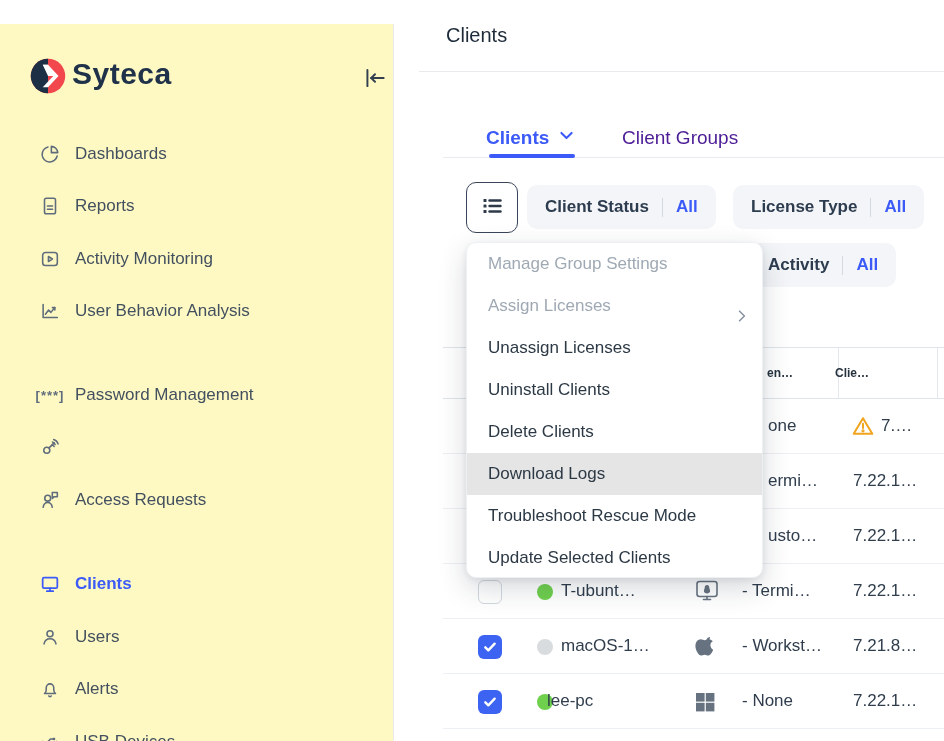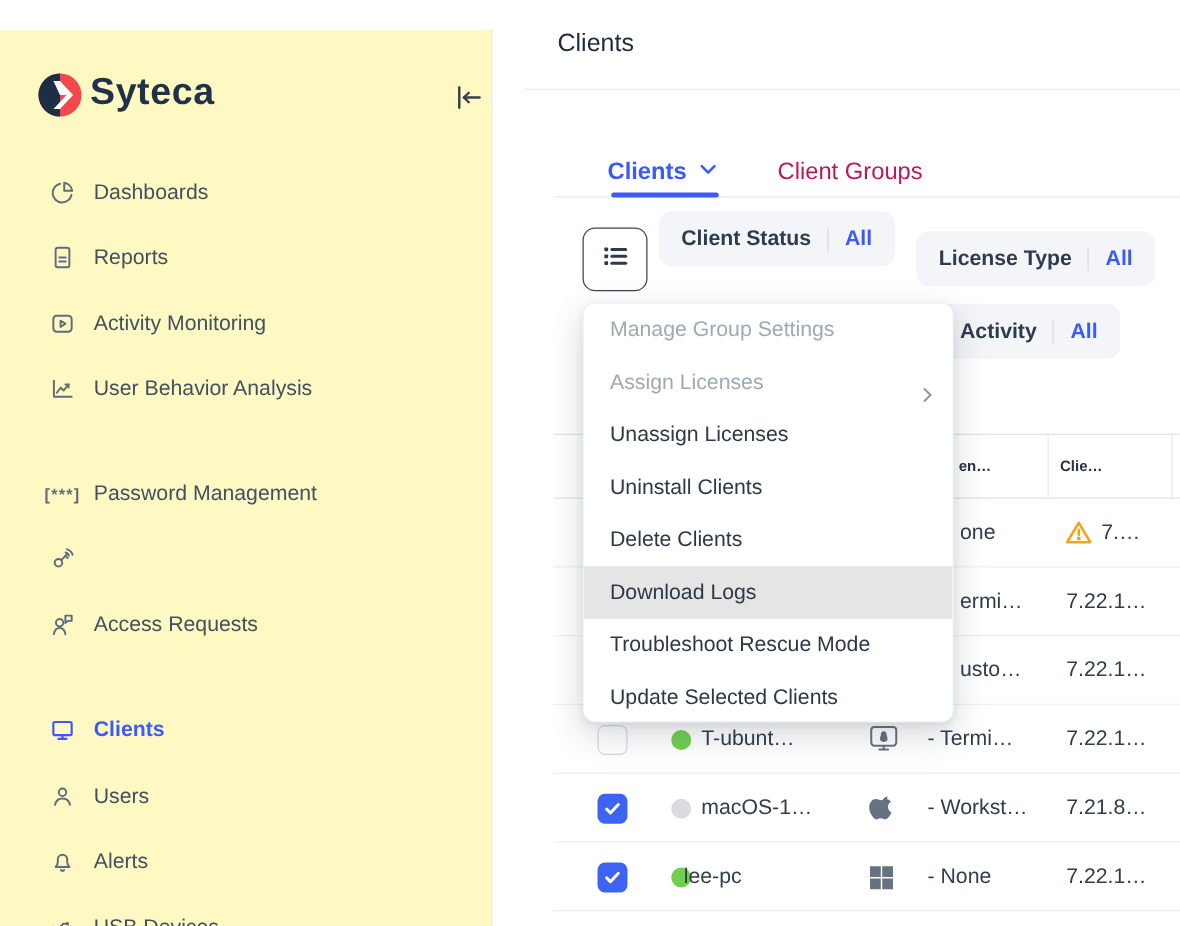--- a/index.html
+++ b/index.html
@@ -24,34 +24,34 @@
   
   .topbar { position:absolute; left:419px; top:0; width:525px; height:72px; background:#fff;
             border-bottom:1px solid #e8eaee; display:flex; align-items:center; padding-left:27px; }
   .page-title { font-size:20px; font-weight:500; color:#1d2a39; }
 
   
   .tabs-line { position:absolute; left:443px; top:157px; width:501px; height:1px; background:#e8eaee; }
   .tab { position:absolute; top:122px; height:32px; display:flex; align-items:center; gap:9px;
          font-size:19px; cursor:pointer; }
   .tab-clients { left:486px; color:#3b5af7; font-weight:700; }
-  .tab-groups  { left:622px; color:#be185d; }
+  .tab-groups  { left:622px; color:#4c1d95; }
   .tab-underline { position:absolute; left:489px; top:154px; width:86px; height:3.5px;
                    background:#3b5af7; border-radius:2px; }
 
   
   .list-btn { position:absolute; left:466px; top:182px; width:52px; height:51px; background:#fff;
               border:1.5px solid #39465a; border-radius:10px; display:flex; align-items:center;
               justify-content:center; cursor:pointer; }
   .pill { position:absolute; height:44px; background:#f3f5f8; border-radius:10px;
           display:flex; align-items:center; padding:0 18px; gap:13px; cursor:pointer; }
   .pill .plabel { font-size:17px; font-weight:700; color:#2d3c4e; white-space:nowrap; }
   .pill .pdiv { width:1px; height:19px; background:#d5dae1; }
   .pill .pval { font-size:17px; font-weight:700; color:#3b5af7; }
-  .pill-status  { left:527px; top:169px; }
+  .pill-status  { left:527px; top:185px; }
   .pill-license { left:733px; top:185px; }
   .pill-activity{ left:750px; top:243px; }
 
   
   .thead { position:absolute; left:443px; top:347px; width:501px; height:52px;
            border-top:1px solid #dfe4ea; border-bottom:1px solid #dfe4ea; background:#fff; }
   .thead .vsep { position:absolute; top:0; bottom:0; width:1px; background:#e3e8ee; }
   .th { position:absolute; top:0; bottom:0; display:flex; align-items:center;
         font-size:12px; font-weight:700; color:#26333f; }
   .trow { position:absolute; left:443px; width:501px; height:55px; border-bottom:1px solid #eceff3; }
@@ -267,21 +267,21 @@
   <div class="pill pill-activity">
     <span class="plabel">Activity</span>
     <span class="pdiv"></span>
     <span class="pval">All</span>
   </div>
 
   <div class="thead">
     <span class="vsep" style="left:395px"></span>
     <span class="vsep" style="left:494px"></span>
     <span class="th" style="left:324px">en…</span>
-    <span class="th" style="left:405px">Clie…</span>
+    <span class="th" style="left:392px">Clie…</span>
   </div>
 
   <div class="trow" style="top:399px">
     <span class="cell" style="left:325px">one</span>
     <span class="cell" style="left:408px">
       <svg width="24" height="24" viewBox="0 0 24 24" fill="none" stroke="#f0a41f" stroke-width="2" stroke-linecap="round" stroke-linejoin="round">
         <path d="M12 4.2 L21.3 19.8 H2.7 Z"></path>
         <line x1="12" y1="9.8" x2="12" y2="14"></line>
         <circle cx="12" cy="16.8" r="0.6" fill="#f0a41f"></circle>
       </svg>

